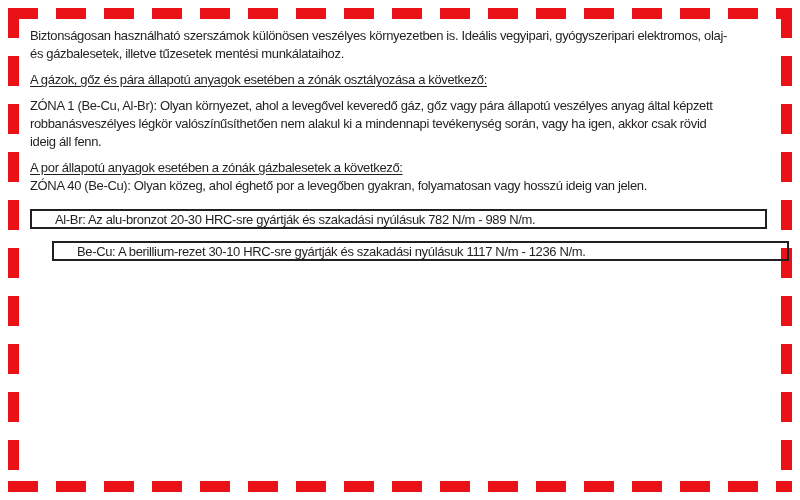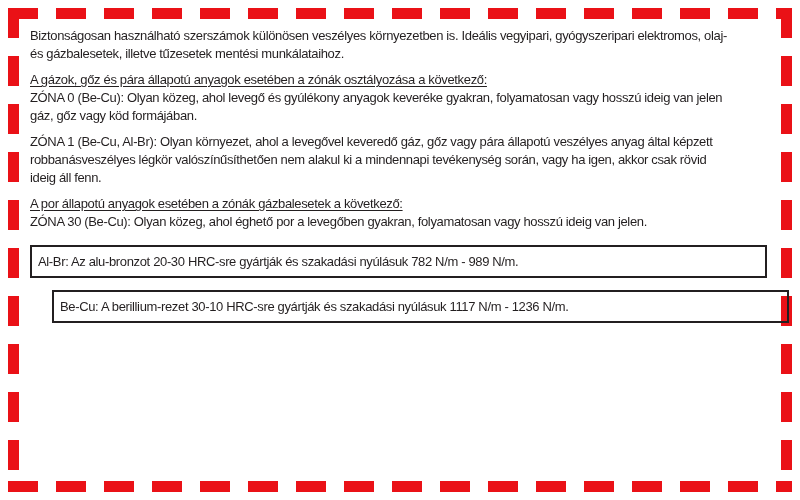--- a/index.html
+++ b/index.html
@@ -57,25 +57,25 @@
   .block { margin-top: 8px; }
   .block:first-child { margin-top: 0; }
   .heading {
     text-decoration: underline;
     text-underline-offset: 2px;
   }
   .spec-box {
     margin-top: 14px;
     box-sizing: border-box;
     width: 737px;
-    height: 33px;
+    height: 20px;
     border: 2px solid var(--box-border);
     display: flex;
-    align-items: center;
-    padding: 0 6px;
+    align-items: flex-start;
+    padding: 0 23px;
   }
   .spec-box.second { margin-top: 12px; margin-left: 22px; }
   .spec-box p { margin: 0; white-space: pre; }
 </style>
 </head>
 <body>
 
 <div class="page">
 
   <div class="dash-top"></div>
@@ -85,34 +85,32 @@
 
   <div class="content">
 
     <div class="block">
       <p>Biztonságosan használható szerszámok különösen veszélyes környezetben is. Ideális vegyipari, gyógyszeripari elektromos, olaj-
 és gázbalesetek, illetve tűzesetek mentési munkálataihoz.</p>
     </div>
 
     <div class="block">
       <p class="heading">A gázok, gőz és pára állapotú anyagok esetében a zónák osztályozása a következő:</p>
-      <p>ZÓNA 0 (Be-Cu): Olyan közeg, ahol levegő és gyúlékony anyagok keveréke gyakran, folyamatosan vagy hosszú ideig van jelen
-gáz, gőz vagy köd formájában.</p>
     </div>
 
 
     <div class="block">
       <p>ZÓNA 1 (Be-Cu, Al-Br): Olyan környezet, ahol a levegővel keveredő gáz, gőz vagy pára állapotú veszélyes anyag által képzett
 robbanásveszélyes légkör valószínűsíthetően nem alakul ki a mindennapi tevékenység során, vagy ha igen, akkor csak rövid
 ideig áll fenn.</p>
     </div>
 
     <div class="block">
       <p class="heading">A por állapotú anyagok esetében a zónák gázbalesetek a következő:</p>
-      <p>ZÓNA 30 (Be-Cu): Olyan közeg, ahol éghető por a levegőben gyakran, folyamatosan vagy hosszú ideig van jelen.</p>
+      <p>ZÓNA 40 (Be-Cu): Olyan közeg, ahol éghető por a levegőben gyakran, folyamatosan vagy hosszú ideig van jelen.</p>
     </div>
 
 
 
     <div class="spec-box">
       <p>Al-Br: Az alu-bronzot 20-30 HRC-sre gyártják és szakadási nyúlásuk 782 N/m - 989 N/m.</p>
     </div>
 
     <div class="spec-box second">
       <p>Be-Cu: A berillium-rezet 30-10 HRC-sre gyártják és szakadási nyúlásuk 1117 N/m - 1236 N/m.</p>

